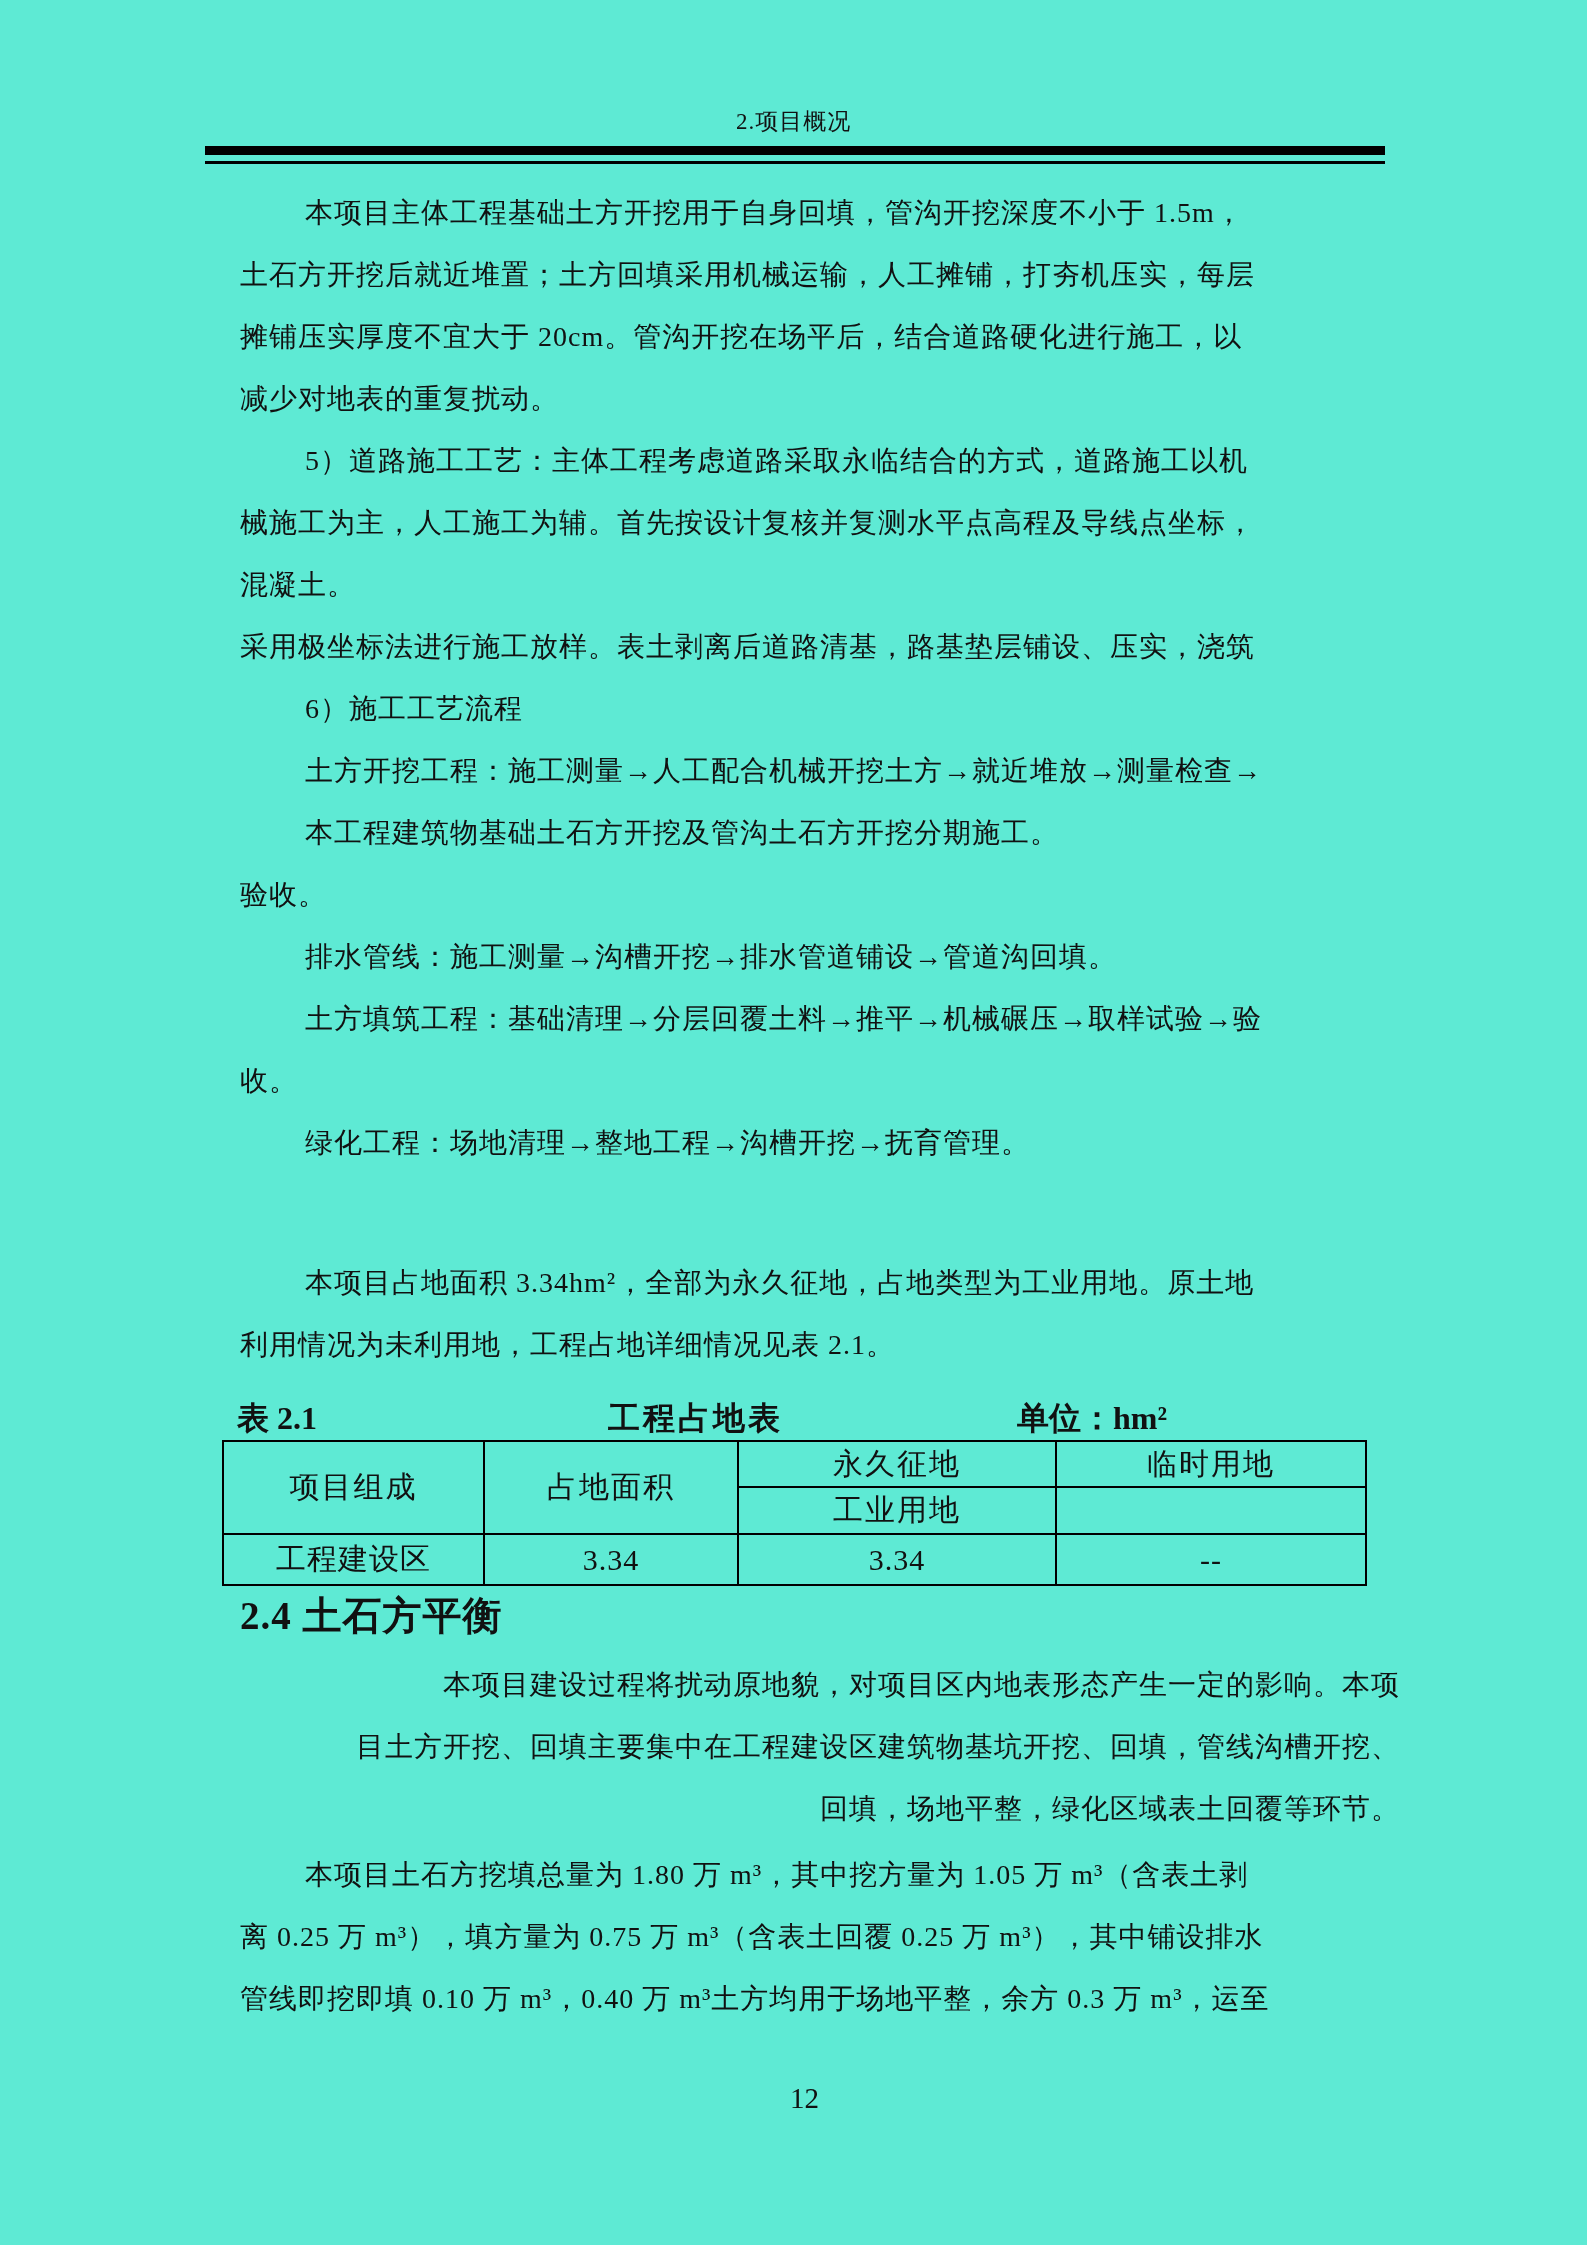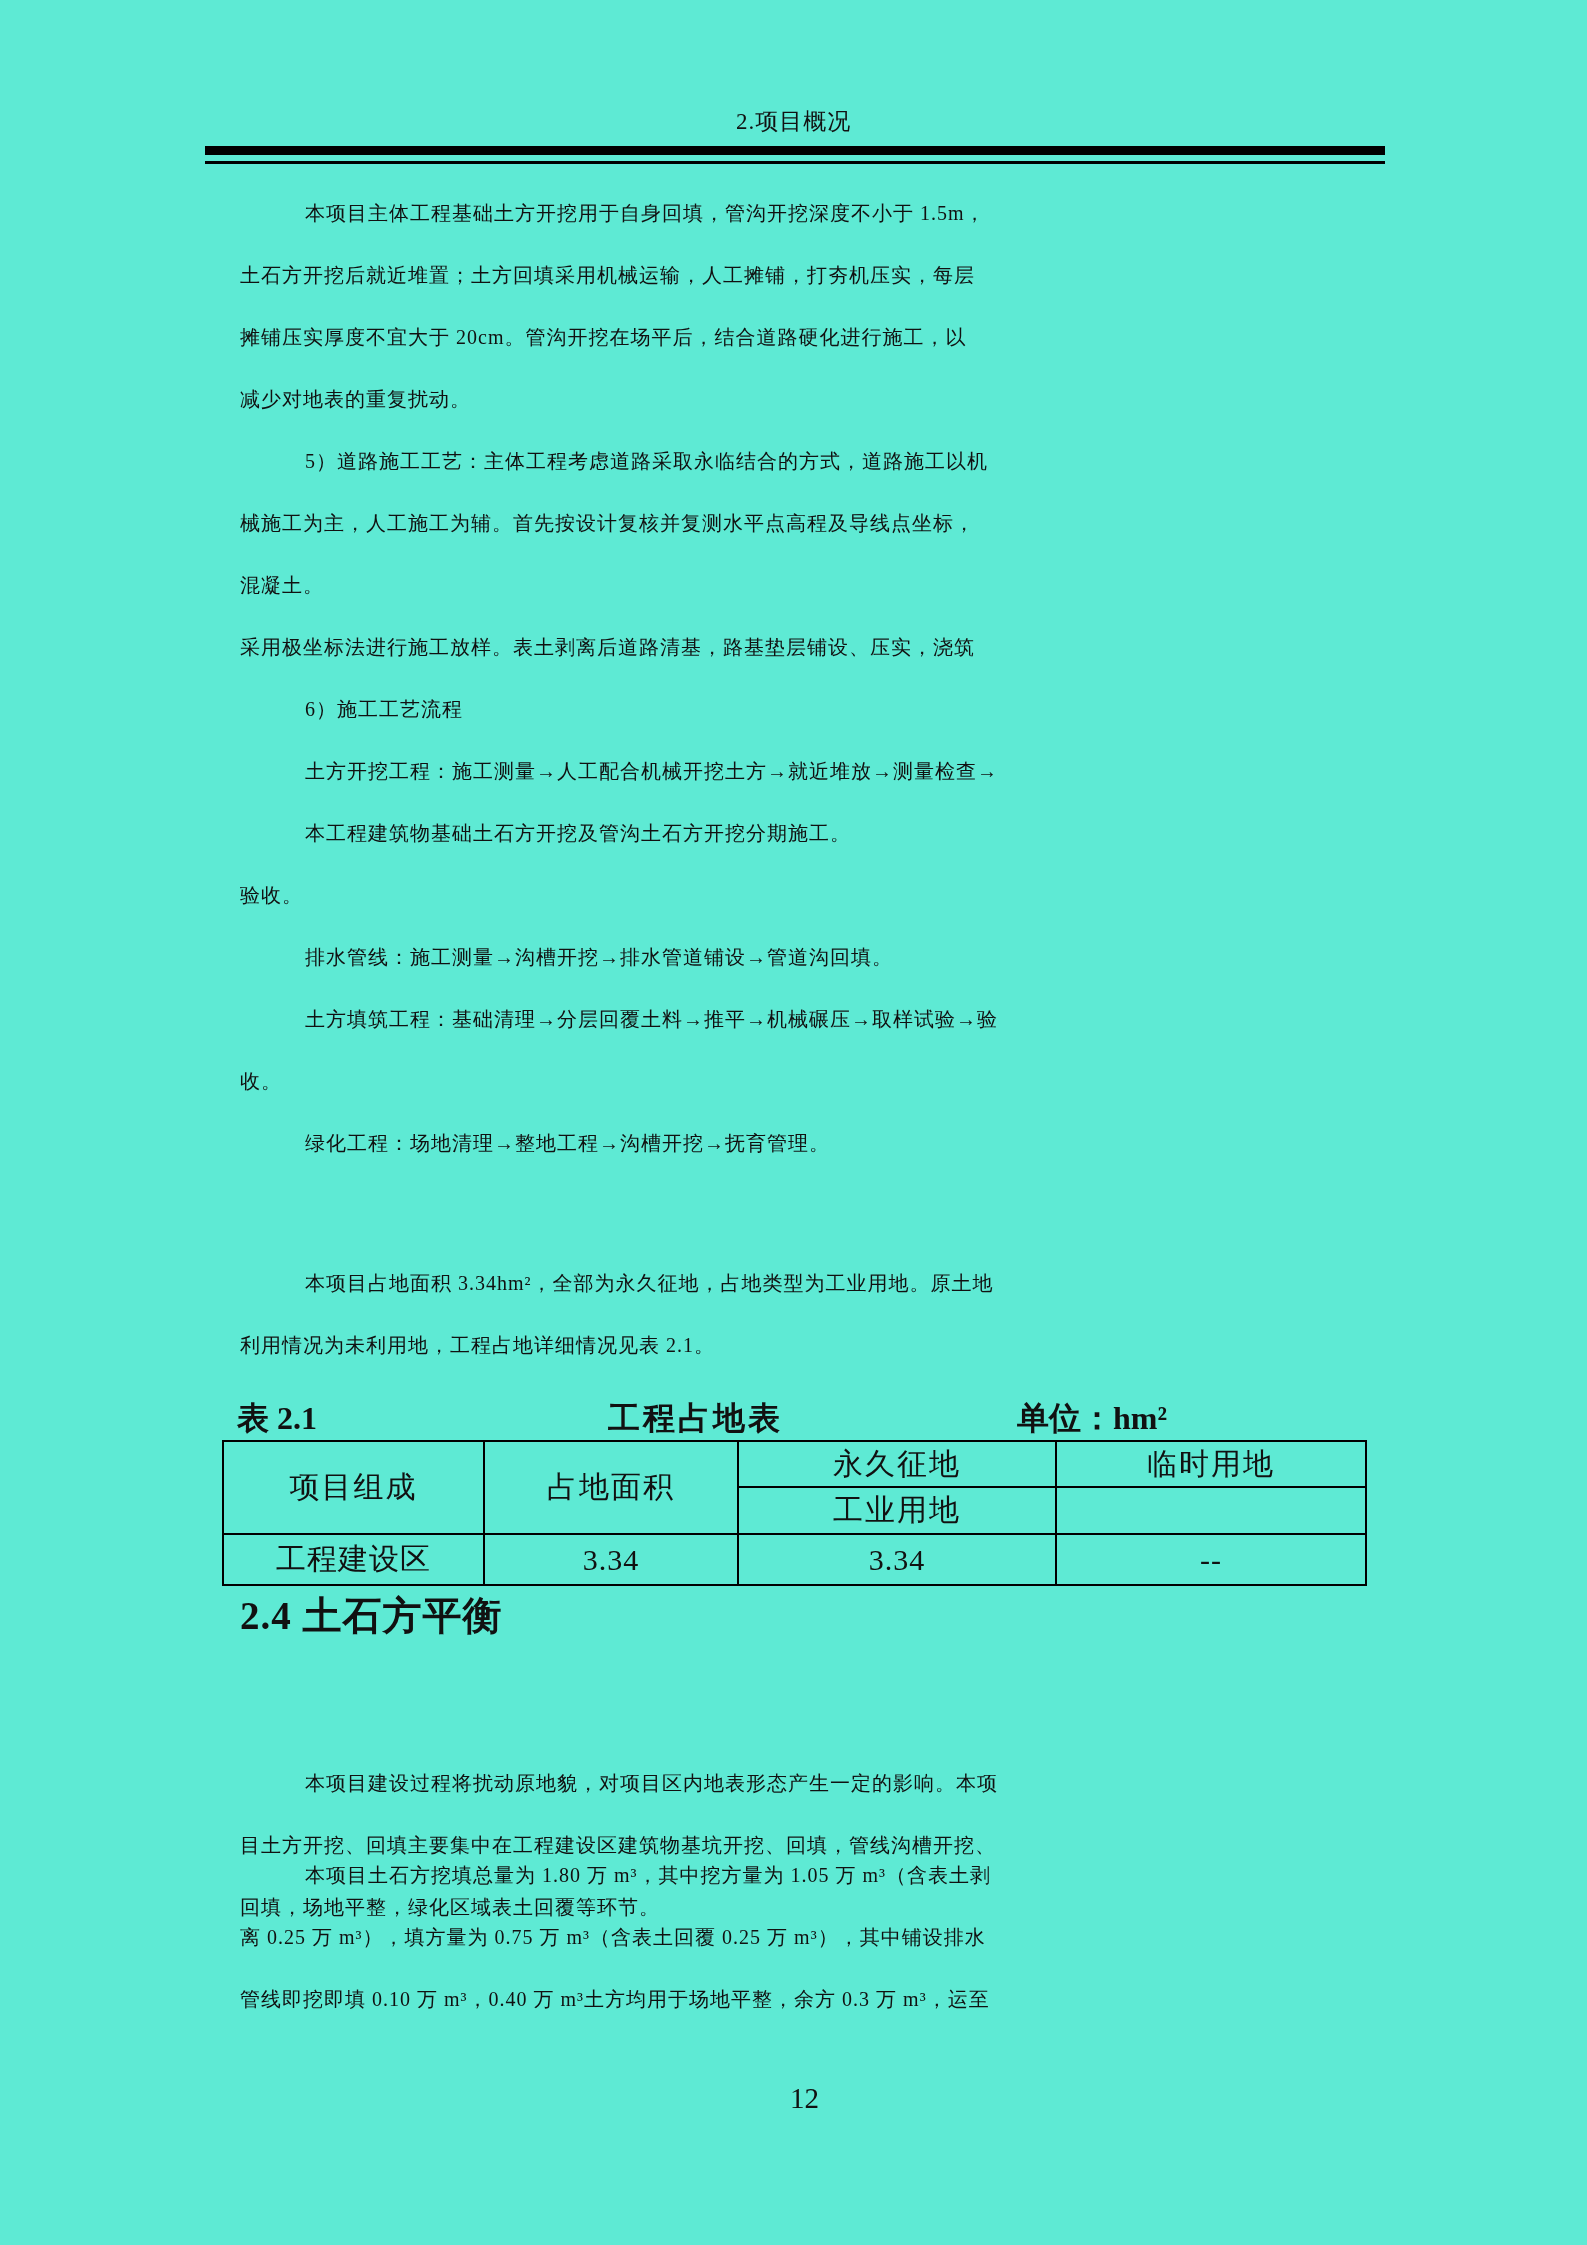--- a/index.html
+++ b/index.html
@@ -15,21 +15,21 @@
   .running-header {
     position:absolute; top:106px; left:0; width:100%;
     text-align:center; font-size:23px; letter-spacing:1px;
   }
   .rule-thick { position:absolute; left:205px; top:146px; width:1180px; height:9px; background:#000; }
   .rule-thin  { position:absolute; left:205px; top:161px; width:1180px; height:3px; background:#000; }
 
   .block { position:absolute; left:240px; width:1160px; }
   .ln {
     height:62px; line-height:62px;
-    font-size:20px; letter-spacing:1px;
+    font-size:28px; letter-spacing:1px;
     white-space:nowrap;
   }
   .ind { text-indent:65px; }
 
   #block-main { top:182px; }
   .heading {
     position:absolute; left:240px; width:1160px;
     height:52px; line-height:52px;
     font-size:39px; font-weight:bold; letter-spacing:1px;
     white-space:nowrap;
@@ -51,21 +51,21 @@
     border:2px solid #000;
     text-align:center; vertical-align:middle;
     font-size:30px; letter-spacing:2px;
     padding:0; overflow:hidden; white-space:nowrap;
   }
   tr.row-a td { height:44px; }
   tr.row-b td { height:45px; }
   tr.row-data td { height:49px; letter-spacing:1px; }
 
   #h24 { top:1590px; }
-  #p10 { top:1752px; }
+  #p10 { top:1654px;text-align:right; }
   #p11 { top:1844px; }
 
   .page-footer {
     position:absolute; top:2080px; left:0; width:100%;
     text-align:center; font-size:29px; line-height:36px;padding-left:11px;
   }
 </style>
 </head>
 <body>
 

